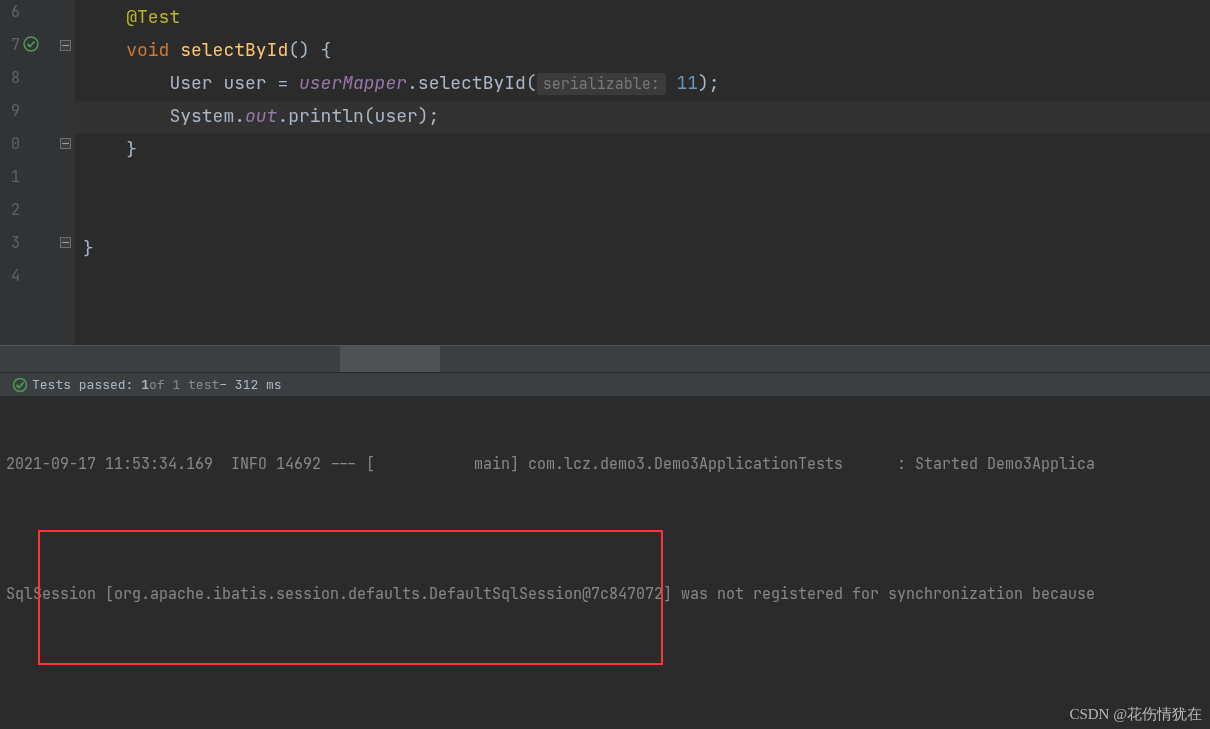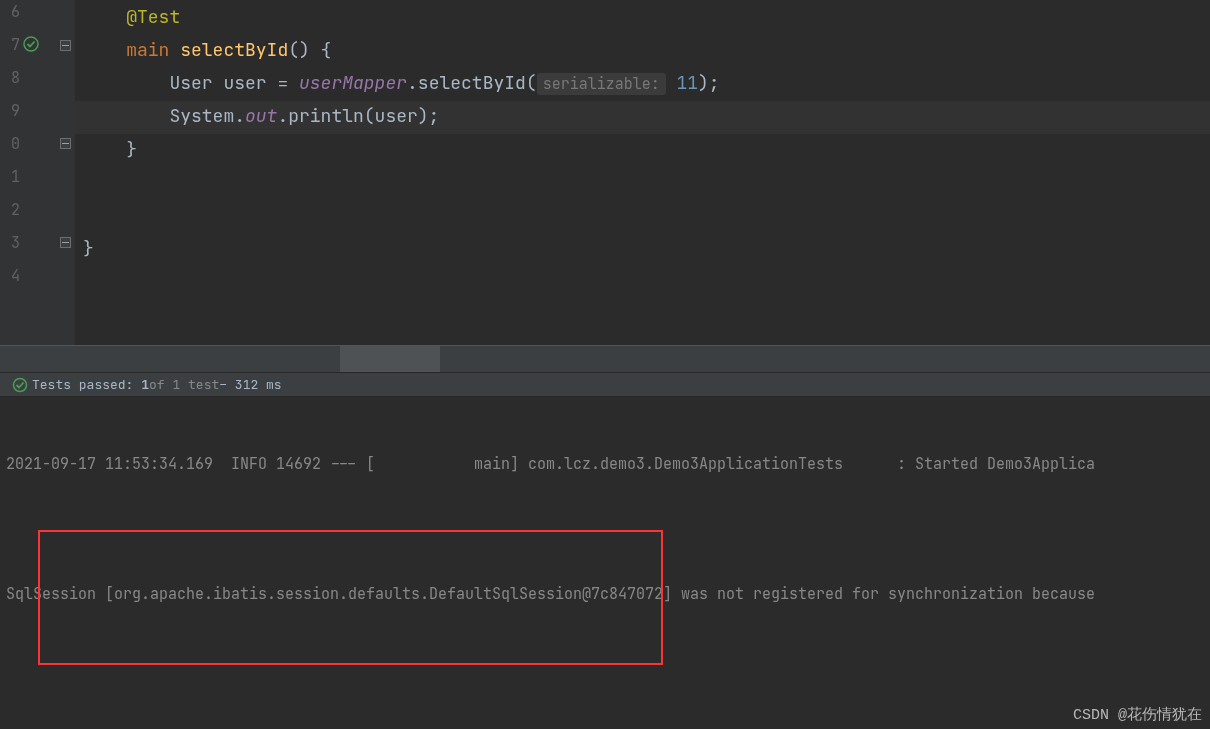--- a/index.html
+++ b/index.html
@@ -119,21 +119,21 @@
       position: absolute;
       border: 2px solid #ff3333;
       pointer-events: none;
     }
     .watermark {
       position: absolute;
       bottom: 5px;
       right: 8px;
       color: #b8b8b8;
       font-size: 15px;
-      font-family: Liberation Mono, monospace;
+      font-family: Liberation Serif, serif;
     }
     .check-icon svg { width: 16px; height: 16px; }
   </style>
 </head>
 <body>
 
 <div class="editor-area">
   <div class="gutter">
     <div class="line-number" style="top:2px">6</div>
     <div class="line-number" style="top:35px">7</div>
@@ -170,21 +170,21 @@
           <line x1="2" y1="5.5" x2="9" y2="5.5" stroke="#a0a0a0"></line>
         </svg>
     </div>
   </div>
 
   <div class="code-area">
     <div class="current-line-highlight" style="top:101px"></div>
 
     <div class="code-line" style="top:0px">    <span class="kw-annotation">@Test</span></div>
 
-    <div class="code-line" style="top:33px">    <span class="kw-keyword">main</span> <span class="kw-method">selectById</span><span class="kw-default">() {</span></div>
+    <div class="code-line" style="top:33px">    <span class="kw-keyword">void</span> <span class="kw-method">selectById</span><span class="kw-default">() {</span></div>
 
     <div class="code-line" style="top:66px">        <span class="kw-default">User user = </span><span class="kw-static">userMapper</span><span class="kw-default">.</span><span class="kw-default">selectById</span><span class="kw-default">(</span><span class="param-hint">serializable:</span><span class="kw-number"> 11</span><span class="kw-default">);</span></div>
 
     <div class="code-line" style="top:99px">        <span class="kw-default">System.</span><span class="kw-static">out</span><span class="kw-default">.println(user);</span></div>
 
     <div class="code-line" style="top:132px">    <span class="kw-default">}</span></div>
 
     <div class="code-line" style="top:231px"><span class="kw-default">}</span></div>
   </div>
 </div>

